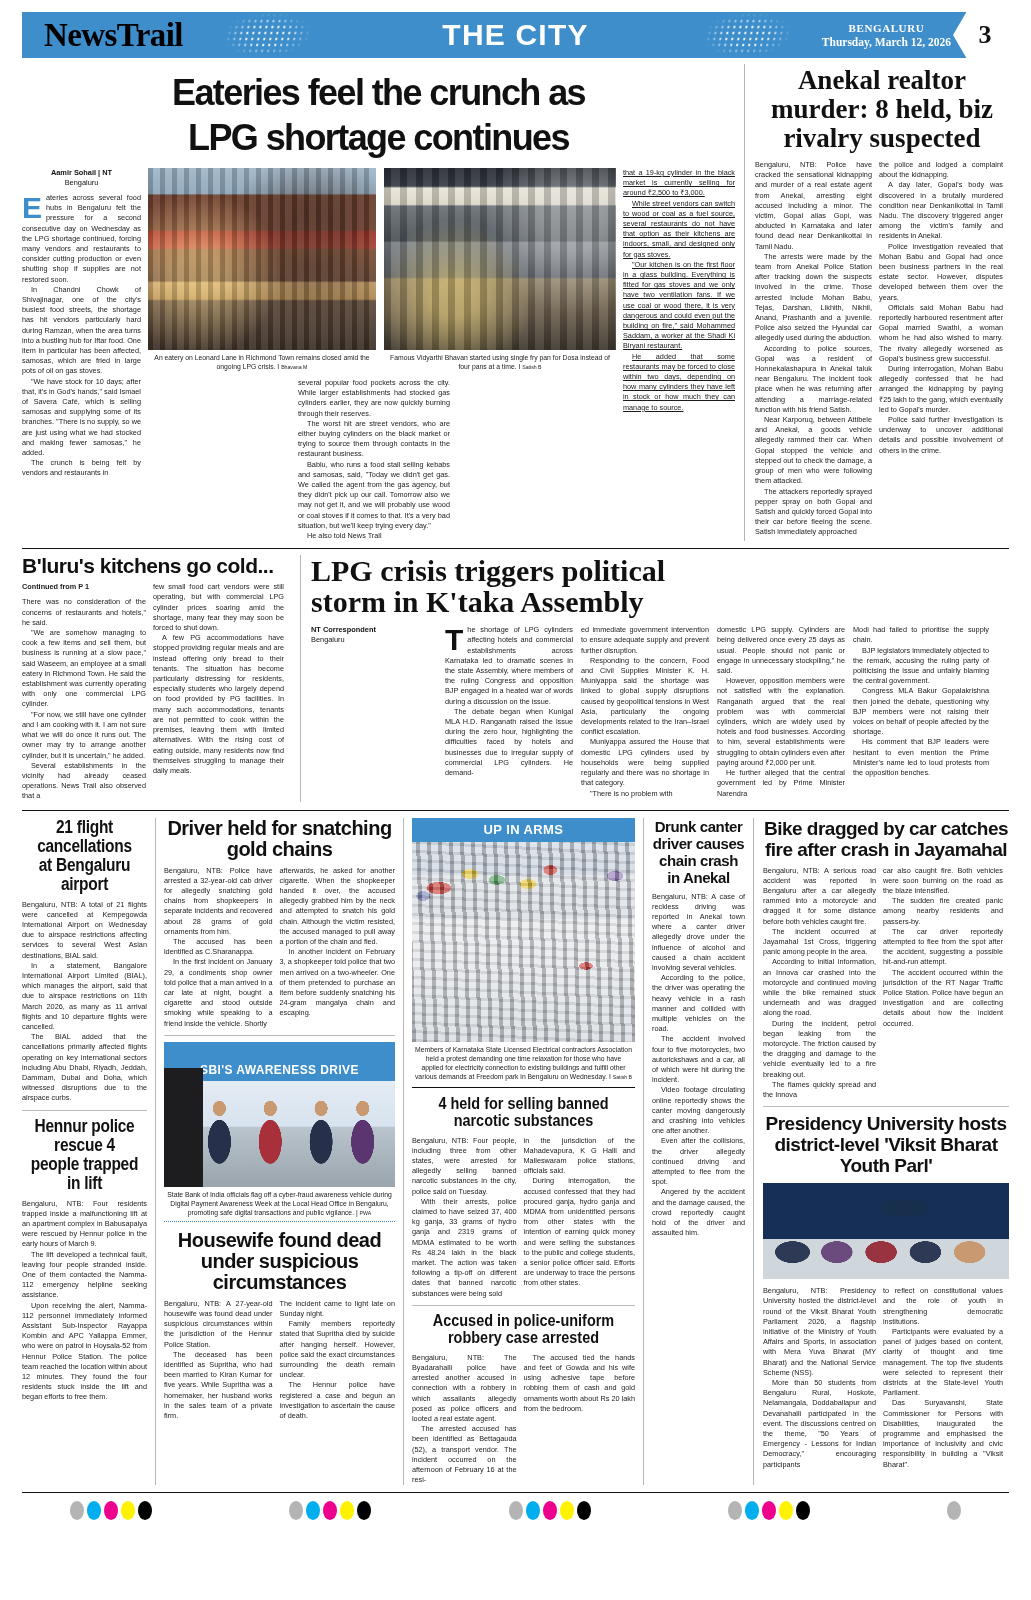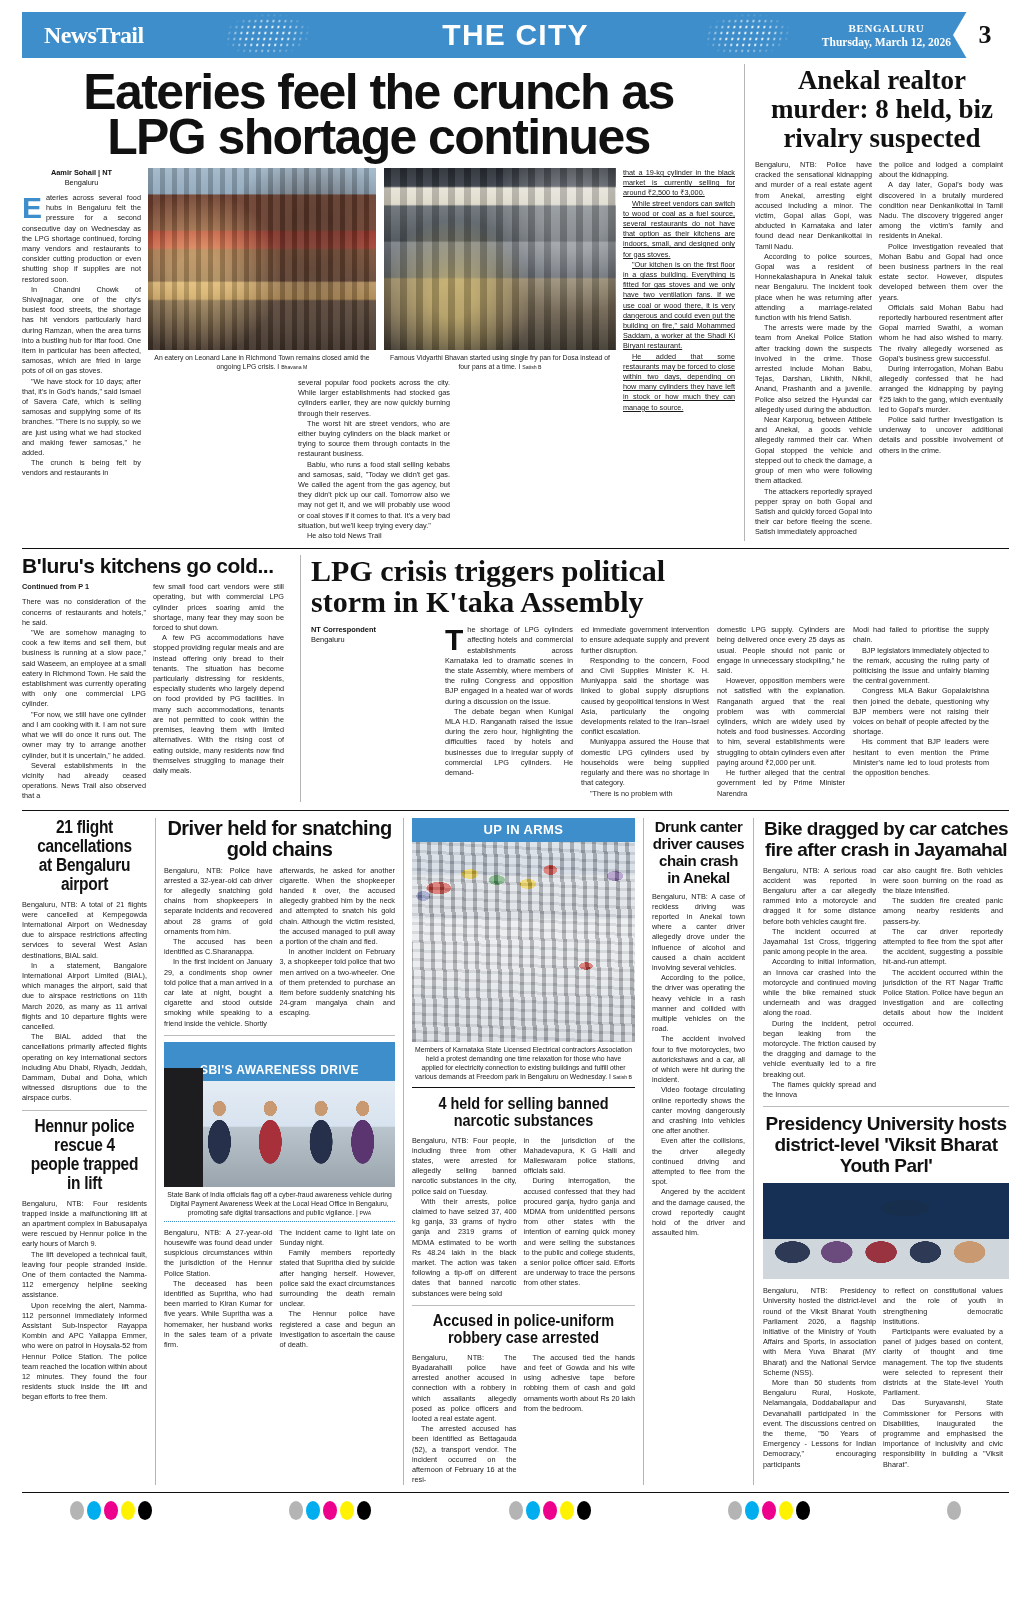--- a/index.html
+++ b/index.html
@@ -19,24 +19,24 @@
   .masthead {
     position: relative;
     margin: 12px 22px 0 22px;
     height: 46px;
     background: #3e8ecb;
     display: flex;
     align-items: center;
     overflow: hidden;
   }
   .mh-logo {
-    color: #ffffff;
+    color: #000000;
     font-family: "Liberation Serif", serif;
     font-weight: bold;
-    font-size: 24px;
+    font-size: 33px;
     letter-spacing: -0.6px;
     padding-left: 22px;
     white-space: nowrap;
     z-index: 3;
   }
   .mh-dots {
     position: absolute;
     top: 0; height: 46px; width: 130px;
     background-image: radial-gradient(circle, rgba(255,255,255,.85) 1.1px, rgba(0,0,0,0) 1.3px);
     background-size: 6px 6px;
@@ -97,21 +97,21 @@
     hyphens: auto;
   }
   .bodytext p { margin: 0; text-indent: 9px; }
   .bodytext p.first { text-indent: 0; }
   .dateline { font-weight: bold; }
 
   
   .hl-mega {
     font-family: "Liberation Sans", sans-serif;
     font-weight: bold;
-    font-size: 50px;
+    font-size: 36px;
     line-height: 45px;
     letter-spacing: -1.6px;
     text-align: center;
     margin: 6px 0 8px 0;
   }
   .hl-serif {
     font-family: "Liberation Serif", serif;
     font-weight: bold;
     font-size: 30px;
     line-height: 31px;
@@ -365,22 +365,22 @@
           <p>He added that some restaurants may be forced to close within two days, depending on how many cylinders they have left in stock or how much they can manage to source.</p>
         </div>
       </div>
     </div>
 
     <div class="vrule" style="width:265px; padding-left:10px;">
       <div class="hl-serif-md" style="margin-top:2px;">Anekal realtor murder: 8 held, biz rivalry suspected</div>
       <div class="cols" style="margin-top:7px;">
         <div class="bodytext" style="width:124px; padding-right:7px;">
           <p class="first"><span class="dateline"></span><span>Bengaluru, NTB: Police have cracked the sensational kidnapping and murder of a real estate agent from Anekal, arresting eight accused including a minor. The victim, Gopal alias Gopi, was abducted in Karnataka and later found dead near Denkanikottai in Tamil Nadu.</span></p>
+          <p>The arrests were made by the team from Anekal Police Station after tracking down the suspects involved in the crime. Those arrested include Mohan Babu, Tejas, Darshan, Likhith, Nikhil, Anand, Prashanth and a juvenile. Police also seized the Hyundai car allegedly used during the abduction.</p>
           <p>According to police sources, Gopal was a resident of Honnekalashapura in Anekal taluk near Bengaluru. The incident took place when he was returning after attending a marriage-related function with his friend Satish.</p>
-          <p>The arrests were made by the team from Anekal Police Station after tracking down the suspects involved in the crime. Those arrested include Mohan Babu, Tejas, Darshan, Likhith, Nikhil, Anand, Prashanth and a juvenile. Police also seized the Hyundai car allegedly used during the abduction.</p>
           <p>Near Karporuq, between Attibele and Anekal, a goods vehicle allegedly rammed their car. When Gopal stopped the vehicle and stepped out to check the damage, a group of men who were following them attacked.</p>
           <p>The attackers reportedly sprayed pepper spray on both Gopal and Satish and quickly forced Gopal into their car before fleeing the scene. Satish immediately approached</p>
         </div>
         <div class="bodytext" style="width:124px;">
           <p class="first">the police and lodged a complaint about the kidnapping.</p>
           <p>A day later, Gopal's body was discovered in a brutally murdered condition near Denkanikottai in Tamil Nadu. The discovery triggered anger among the victim's family and residents in Anekal.</p>
           <p>Police investigation revealed that Mohan Babu and Gopal had once been business partners in the real estate sector. However, disputes developed between them over the years.</p>
           <p>Officials said Mohan Babu had reportedly harboured resentment after Gopal married Swathi, a woman whom he had also wished to marry. The rivalry allegedly worsened as Gopal's business grew successful.</p>
           <p>During interrogation, Mohan Babu allegedly confessed that he had arranged the kidnapping by paying ₹25 lakh to the gang, which eventually led to Gopal's murder.</p>
           <p>Police said further investigation is underway to uncover additional details and possible involvement of others in the crime.</p>
@@ -483,20 +483,21 @@
       </div>
 
       <div class="hair"></div>
 
       <div class="photo ph-sbi" style="height:145px; position:relative;">
         <div class="kicker" style="position:absolute; left:0; right:0; top:0; padding:21px 0 4px 0; font-size:12px;">SBI'S AWARENESS DRIVE</div>
       </div>
       <div class="caption"><span>State Bank of India officials flag off a cyber-fraud awareness vehicle during Digital Payment Awareness Week at the Local Head Office in Bengaluru, promoting safe digital transactions and public vigilance. | </span><span class="credit">PWA</span></div>
       <div class="dotrule"></div>
 
+      <div class="hl-sans-md" style="margin-top:8px;">Housewife found dead under suspicious circumstances</div>
       <div class="cols" style="margin-top:6px;">
         <div class="bodytext" style="width:116px; padding-right:7px;">
           <p class="first">Bengaluru, NTB: A 27-year-old housewife was found dead under suspicious circumstances within the jurisdiction of the Hennur Police Station.</p>
           <p>The deceased has been identified as Supritha, who had been married to Kiran Kumar for five years. While Supritha was a homemaker, her husband works in the sales team of a private firm.</p>
         </div>
         <div class="bodytext" style="width:116px;">
           <p class="first">The incident came to light late on Sunday night.</p>
           <p>Family members reportedly stated that Supritha died by suicide after hanging herself. However, police said the exact circumstances surrounding the death remain unclear.</p>
           <p>The Hennur police have registered a case and begun an investigation to ascertain the cause of death.</p>
         </div>

